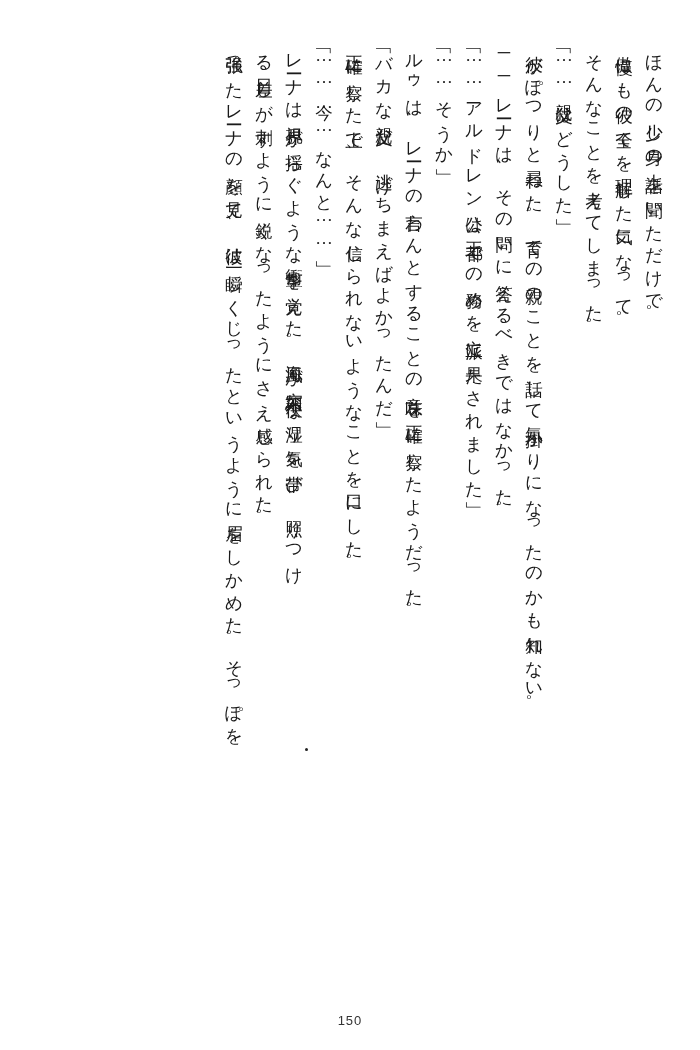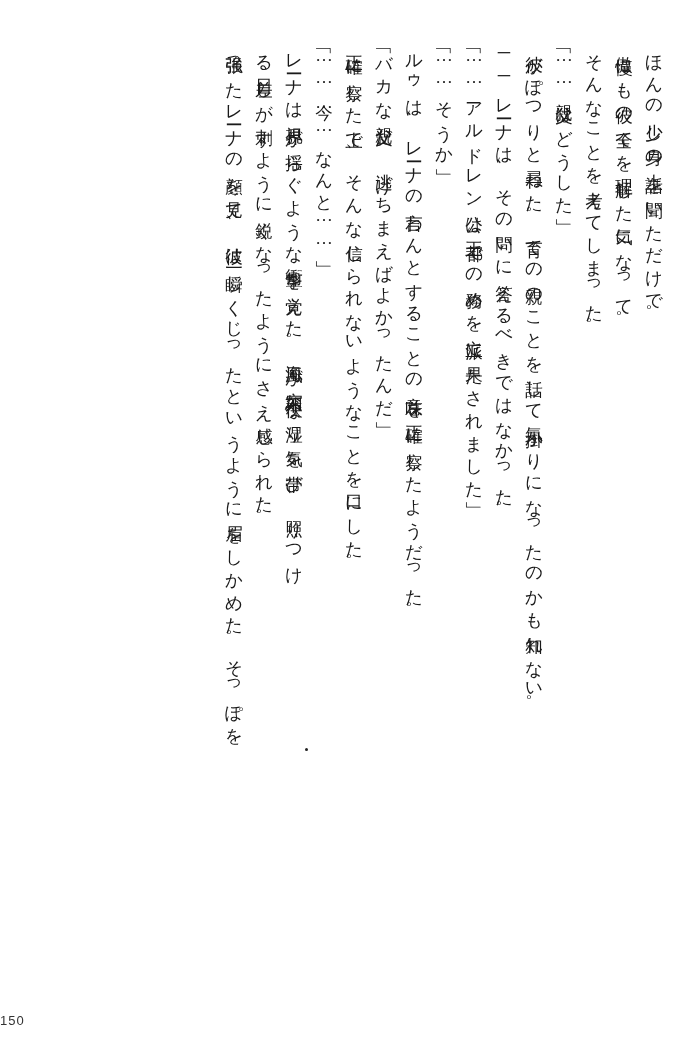--- a/index.html
+++ b/index.html
@@ -39,21 +39,21 @@
     flex: 0 0 30px;
     white-space: nowrap;
     overflow: visible;
     font-family: "Liberation Serif", "DejaVu Serif", serif;
   }
   .page-number {
     position: absolute;
     bottom: 22px;
     left: 0;
     width: 700px;
-    text-align: left;
+    text-align: center;
     font-size: 13px;
     color: #333333;
     font-family: "Liberation Sans", sans-serif;
     letter-spacing: 1px;
   }
   .dot-mark {
     position: absolute;
     left: 305px;
     top: 748px;
     width: 3px;

